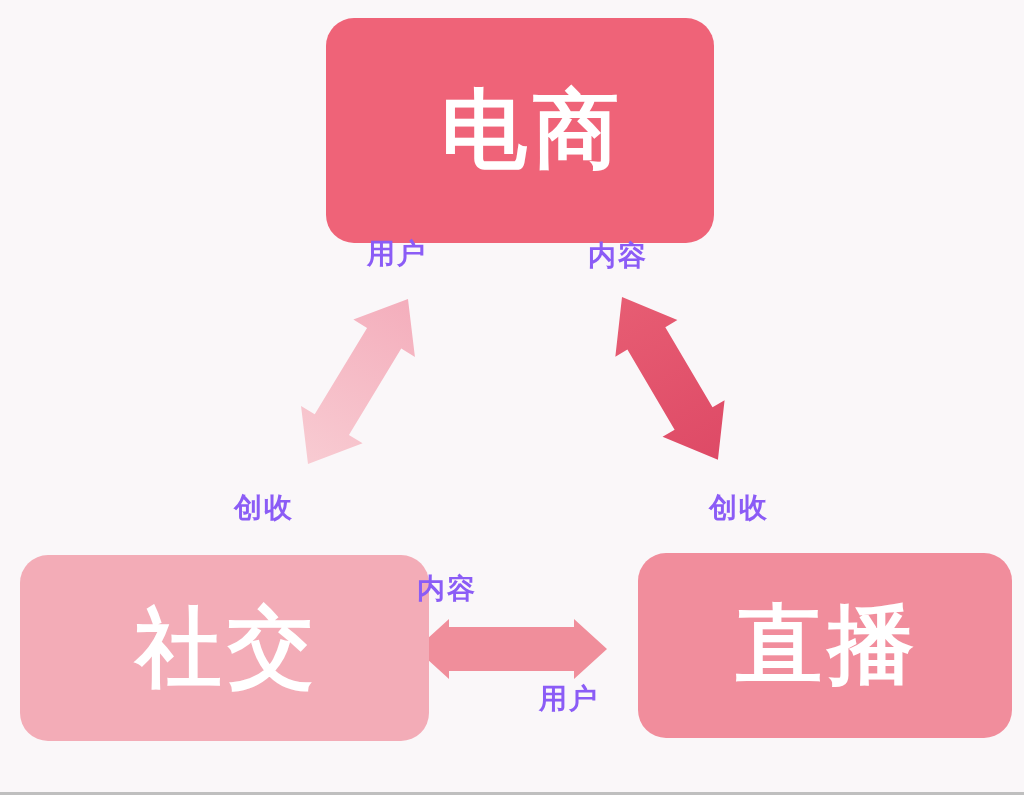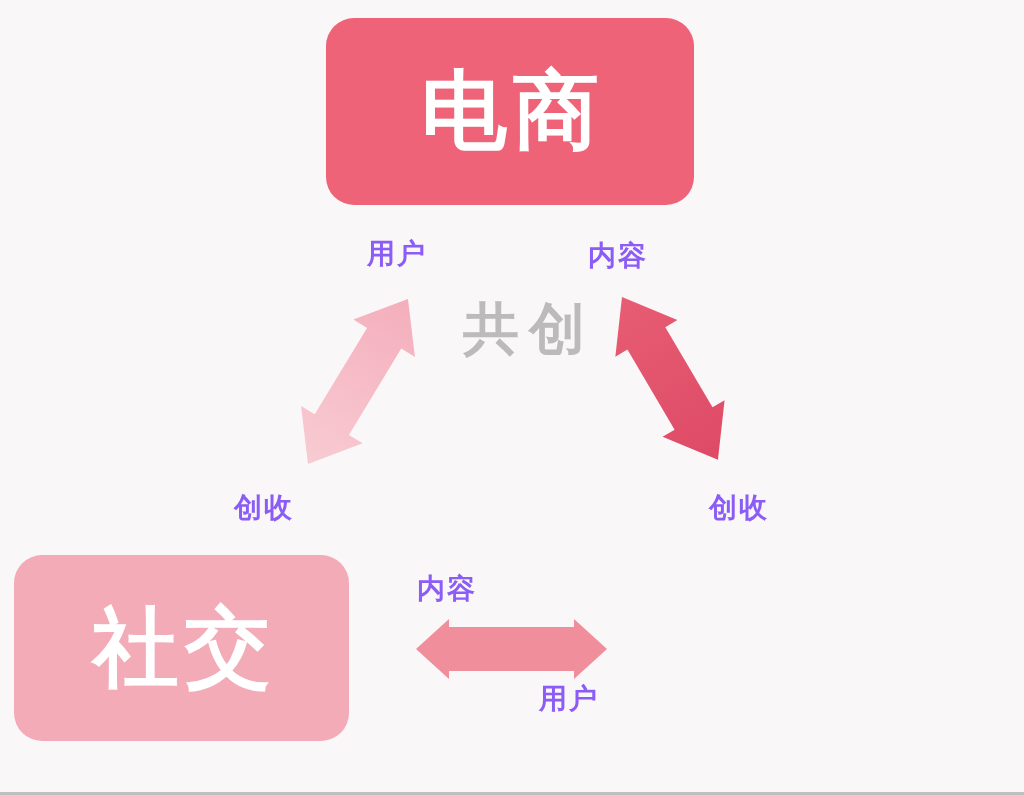--- a/index.html
+++ b/index.html
@@ -13,22 +13,22 @@
   .node-box{
     position:absolute;
     border-radius:28px;
     display:flex;align-items:center;justify-content:center;
     color:#fff;
     font-weight:bold;
     font-size:86px;
     letter-spacing:6px;
     text-indent:6px;
   }
-  .box-ecommerce{left:326px;top:18px;width:368px;height:187px;}
-  .box-social{left:14px;top:555px;width:335px;height:186px;}
+  .box-ecommerce{left:326px;top:18px;width:368px;height:225px;padding-left:20px;}
+  .box-social{left:20px;top:555px;width:409px;height:186px;}
   .box-live{left:638px;top:553px;width:374px;height:185px;}
   .edge-label{
     position:absolute;
     font-size:28px;
     font-weight:bold;
     color:#8b5cf6;
     letter-spacing:2px;
     white-space:nowrap;
   }
   .lbl-yonghu-top{left:367px;top:235px;}
@@ -84,23 +84,25 @@
   </svg>
 
   <div class="node-box box-ecommerce" style="background: rgb(239, 99, 120);">
     <span>电商</span>
   </div>
 
   <div class="node-box box-social" style="background: rgb(243, 172, 183);">
     <span>社交</span>
   </div>
 
+  <div class="node-box box-live" style="background: rgb(241, 141, 156);">
+    <span>直播</span>
+  </div>
 
   <div class="motto" style="color: rgb(187, 187, 187);">
-    <div>共创</div>
   </div>
 
   <div class="edge-label lbl-yonghu-top">用户</div>
 
   <div class="edge-label lbl-neirong-top">内容</div>
 
   <div class="edge-label lbl-chuangshou-left">创收</div>
 
   <div class="edge-label lbl-chuangshou-right">创收</div>
 

